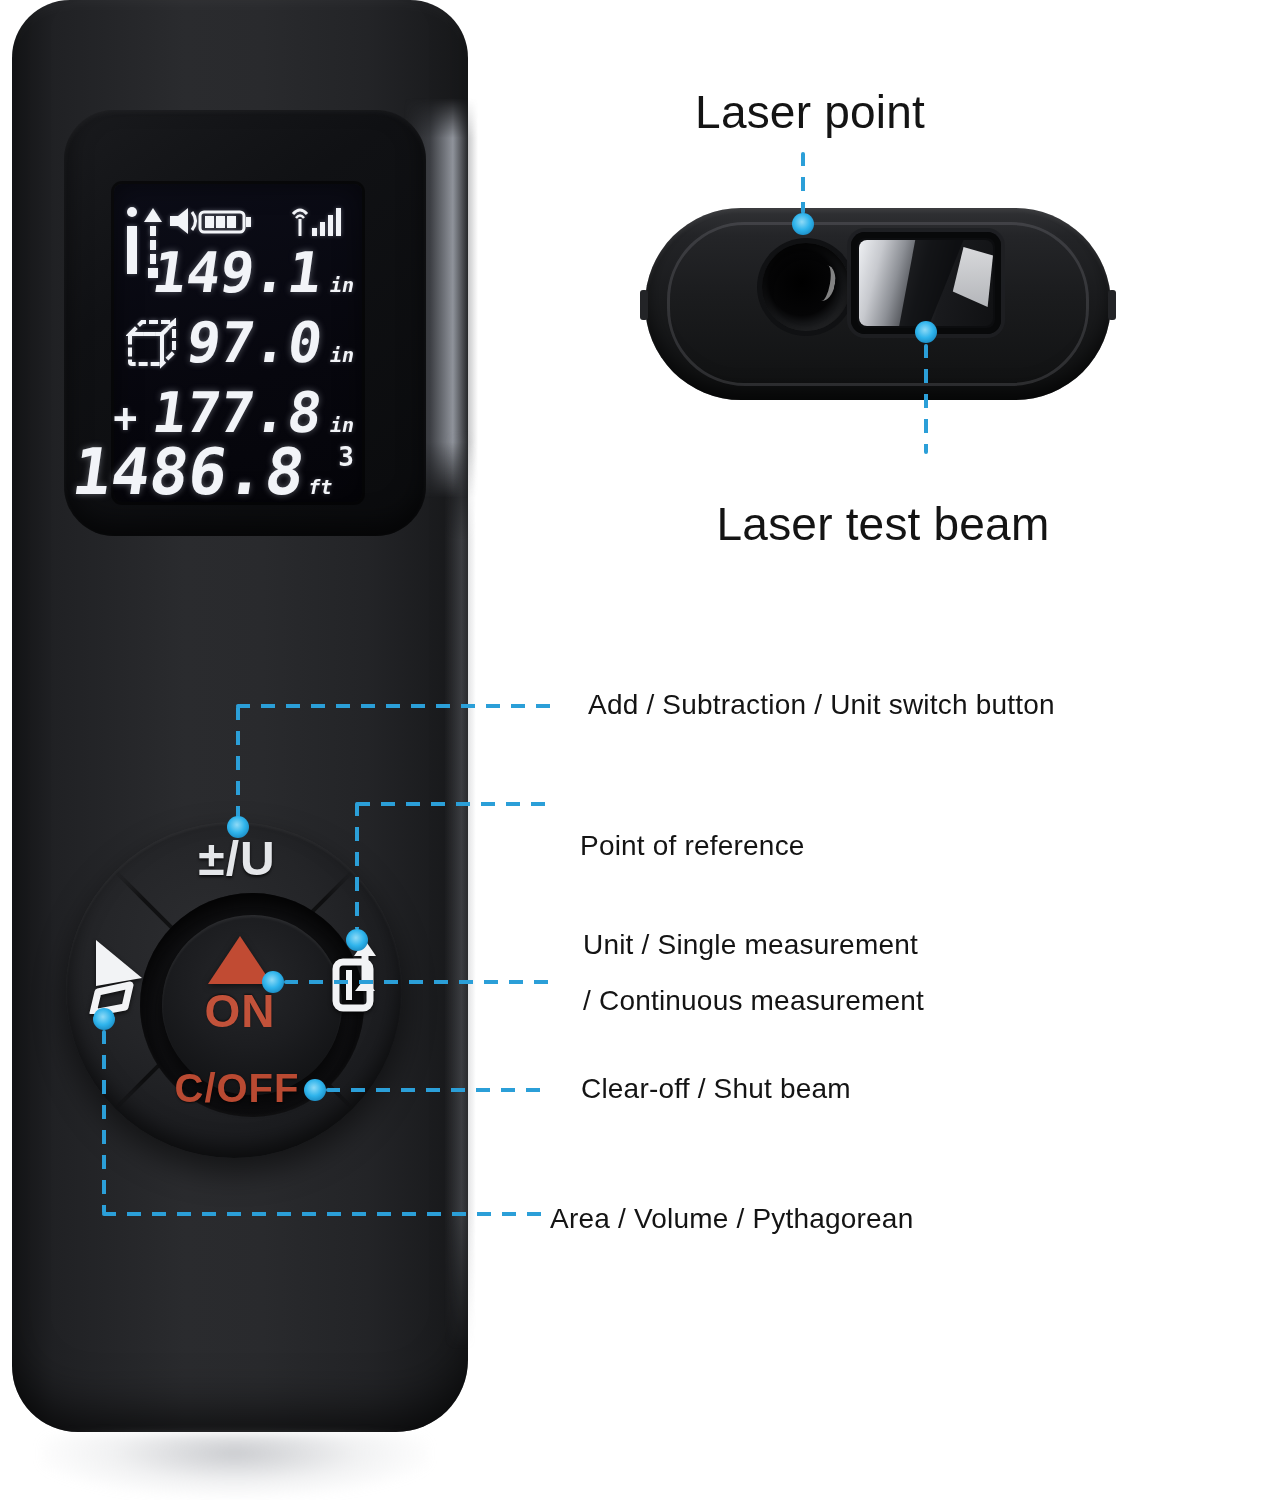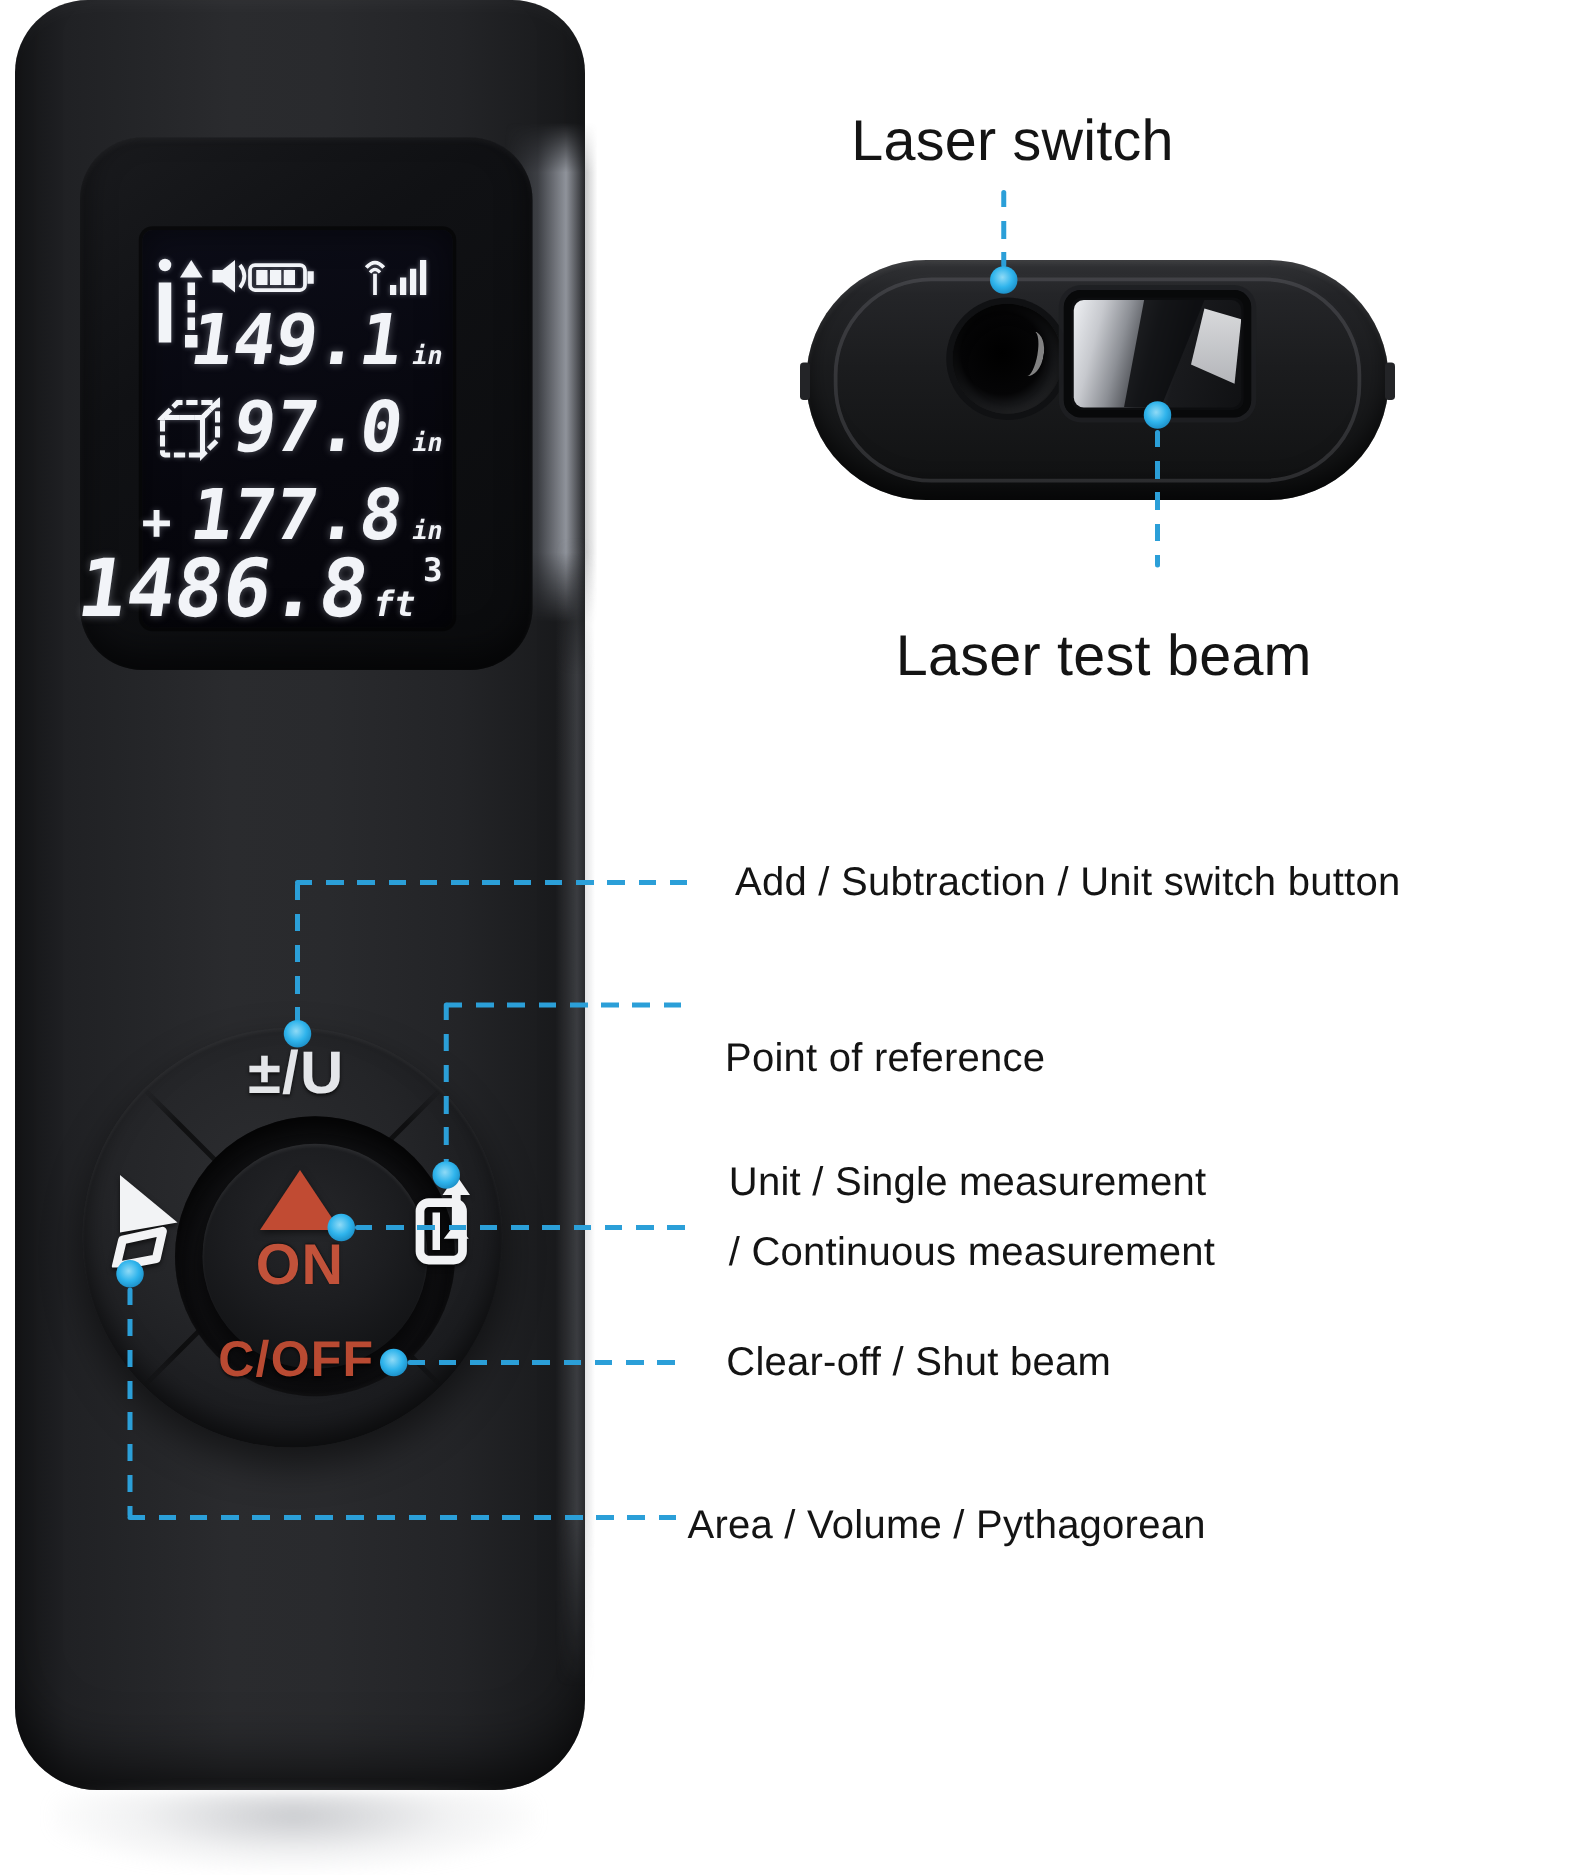--- a/index.html
+++ b/index.html
@@ -51,21 +51,21 @@
   .lcd-row { position:absolute; left:0; right:8px; display:flex; align-items:baseline; justify-content:flex-end; }
   .r1 { top:56px;  height:66px; }
   .r2 { top:126px; height:66px; }
   .r3 { top:196px; height:66px; }
   .r4 { top:258px; height:60px; }
   .v  { font-family:"DejaVu Sans Mono",monospace; font-weight:bold; display:inline-block;
         transform:skewX(-8deg); text-shadow:0 0 7px rgba(235,240,255,.35); font-size:56px; line-height:66px; }
   .r4 .v { font-size:64px; line-height:60px; }
   .u  { font-family:"DejaVu Sans Mono",monospace; font-weight:bold; font-style:italic;
         font-size:20px; margin-left:8px; text-shadow:0 0 5px rgba(235,240,255,.3); }
-  .r4 .u { font-size:28px; margin-left:4px;text-align:right; }
+  .r4 .u { font-size:20px; margin-left:4px;text-align:right; }
   .pfx { font-family:"DejaVu Sans Mono",monospace; font-weight:bold; font-size:40px; margin-right:16px;
          text-shadow:0 0 5px rgba(235,240,255,.3); }
   .sup { font-family:"DejaVu Sans Mono",monospace; font-weight:bold; font-size:26px; margin-left:6px;
          display:inline-block; transform:translateY(-28px); text-shadow:0 0 5px rgba(235,240,255,.3); }
   
   .keypad-ring {
     position:absolute; left:66px; top:822px; width:336px; height:336px; border-radius:50%;
     background:radial-gradient(circle at 42% 36%, #2c2d30 0%, #242528 40%, #1b1c1f 68%, #121314 100%);
     box-shadow: 0 14px 30px rgba(0,0,0,.5), inset 0 2px 3px rgba(255,255,255,.06), inset 0 -10px 20px rgba(0,0,0,.55);
   }
@@ -124,21 +124,21 @@
     background:linear-gradient(180deg,#f2f3f5,#b9bbc0);
     -webkit-clip-path:polygon(78% 8%,100% 18%,96% 78%,70% 60%); clip-path:polygon(78% 8%,100% 18%,96% 78%,70% 60%); }
   
   :root { --blue:#2b9fd8; }
   .dash-h { position:absolute; height:4px; border-radius:2px;
     background:repeating-linear-gradient(90deg, var(--blue) 0 14px, transparent 14px 25px); }
   .dash-v { position:absolute; width:4px; border-radius:2px;
     background:repeating-linear-gradient(180deg, var(--blue) 0 14px, transparent 14px 25px); }
   .dot { position:absolute; width:22px; height:22px; border-radius:50%;
     background:radial-gradient(circle at 45% 40%, #8fdaf6 0%, #2fb4ec 45%, #1b8cc4 78%, rgba(27,140,196,0) 100%); }
-  .callout { position:absolute; color:#141414; font-size:32px; letter-spacing:.2px; white-space:nowrap; line-height:46px; }
+  .callout { position:absolute; color:#141414; font-size:28px; letter-spacing:.2px; white-space:nowrap; line-height:46px; }
   .callout.big { font-size:46px; line-height:52px; transform:translateX(-50%); }
   .callout .ln { line-height:56px; }
 </style>
 </head>
 <body>
 
 <div class="stage">
 
   <div class="device-body">
     <div class="side-highlight"></div>
@@ -258,21 +258,21 @@
   <div class="dash-h" style="left:284px; top:980px; width:266px;"></div>
   <div class="dot" style="left:262px; top:971px;"></div>
 
   <div class="dash-h" style="left:326px; top:1088px; width:224px;"></div>
   <div class="dot" style="left:304px; top:1079px;"></div>
 
   <div class="dash-v" style="left:102px; top:1030px; height:184px;"></div>
   <div class="dash-h" style="left:102px; top:1212px; width:448px;"></div>
   <div class="dot" style="left:93px;  top:1008px;"></div>
 
-  <div class="callout big" style="left:810px; top:86px;">Laser switch</div>
+  <div class="callout big" style="left:810px; top:86px;">Laser point</div>
   <div class="callout big" style="left:883px; top:456px;margin-top:42px;">Laser test beam</div>
   <div class="callout" style="left:588px; top:682px;">Add / Subtraction / Unit switch button</div>
   <div class="callout" style="left:580px; top:823px;">Point of reference</div>
   <div class="callout" style="left:583px; top:917px;">
     <div class="ln">Unit / Single measurement</div>
     <div class="ln">/ Continuous measurement</div>
   </div>
   <div class="callout" style="left:581px; top:1066px;">Clear-off / Shut beam</div>
   <div class="callout" style="left:550px; top:1196px;">Area / Volume / Pythagorean</div>
 

